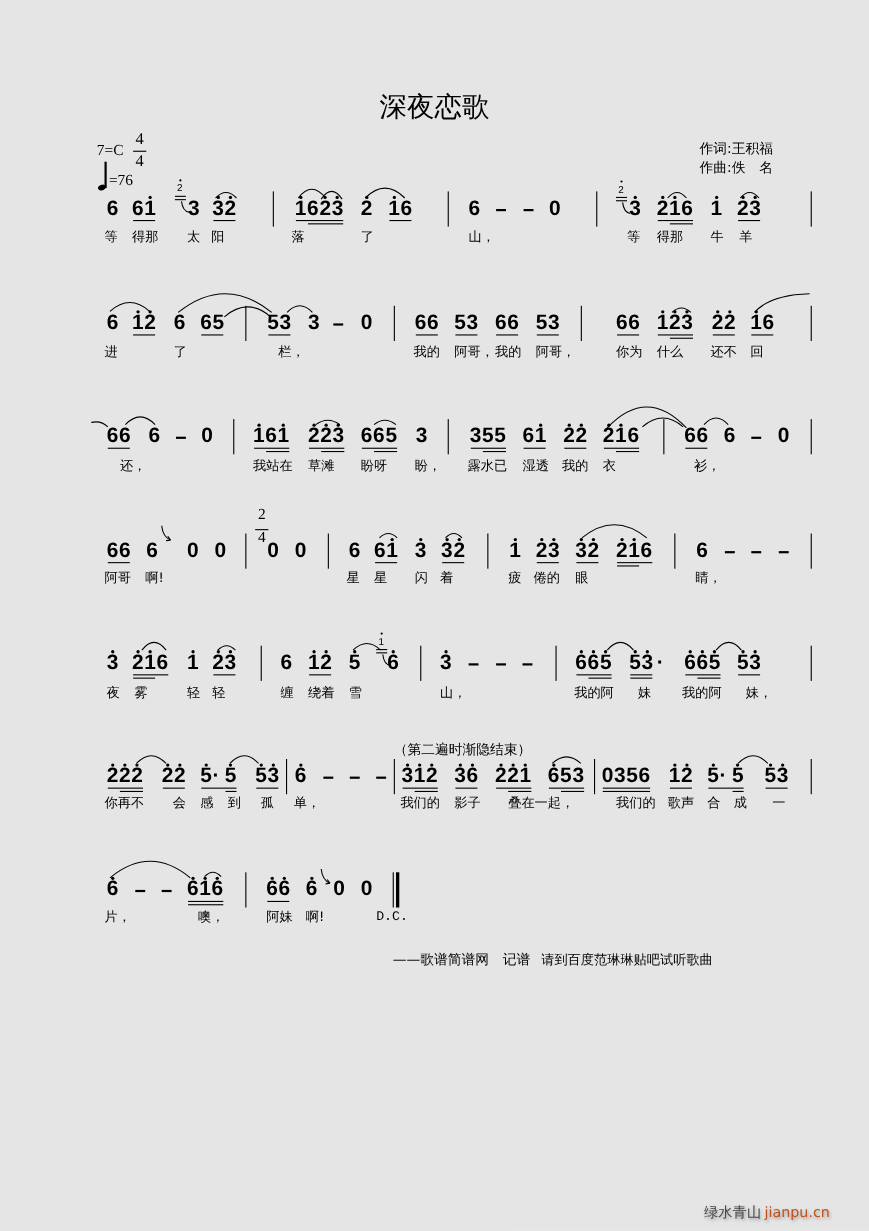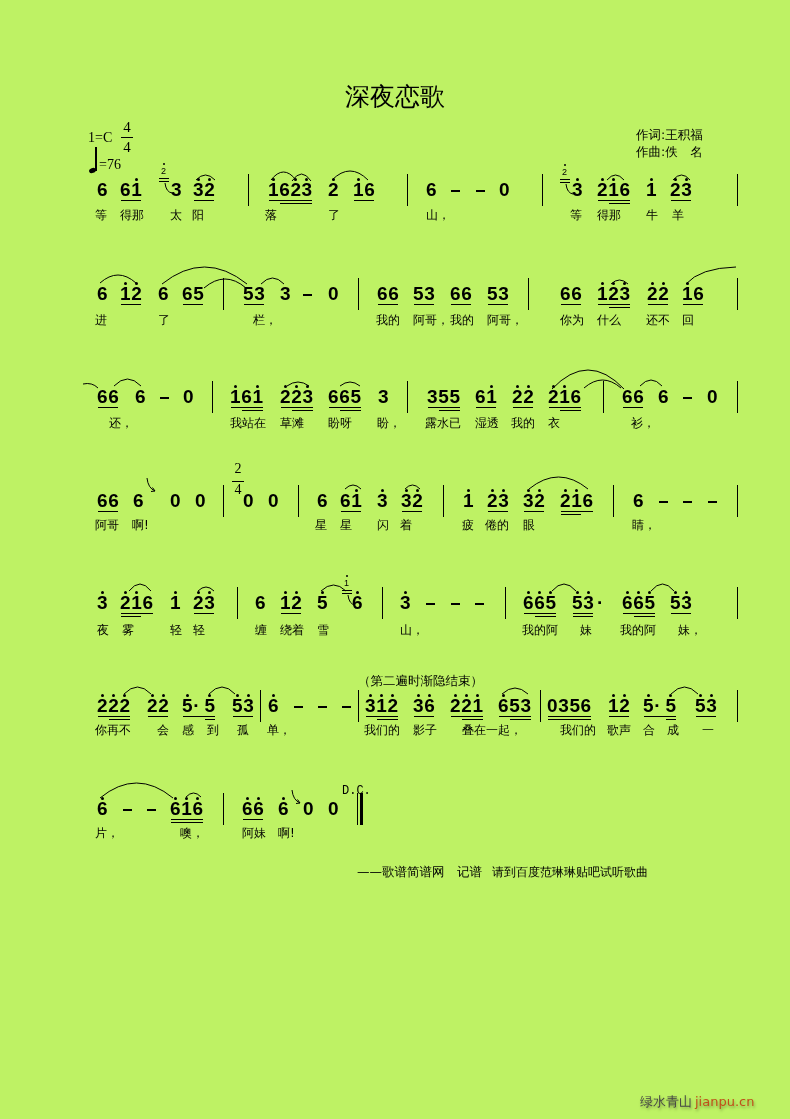--- a/index.html
+++ b/index.html
@@ -1,16 +1,16 @@
 <!DOCTYPE html>
 <html><head>
 <meta charset="utf-8">
 <style>
   html,body{margin:0;padding:0;background:#fff;}
-  #sheet{position:relative;width:790px;height:1119px;background:#bef264;overflow:hidden;color:#000;font-family:"Liberation Sans",sans-serif;}
+  #sheet{position:relative;width:790px;height:1119px;background:#e5e5e5;overflow:hidden;color:#000;font-family:"Liberation Sans",sans-serif;}
   .title{position:absolute;left:0;top:82px;width:790px;text-align:center;font-family:"DejaVu Sans",sans-serif;font-size:25px;line-height:30px;font-weight:normal;}
   .subtitle{position:absolute;left:0;top:113px;width:790px;text-align:center;font-family:"DejaVu Sans",sans-serif;font-size:18px;line-height:22px;}
   .key{position:absolute;left:88px;top:130px;font-family:"Liberation Serif",serif;font-size:14px;line-height:16px;}
   .time{position:absolute;left:120px;top:119px;width:14px;height:40px;}
   .time .tnum,.time .tden{position:absolute;left:0;width:14px;text-align:center;font-family:"Liberation Serif",serif;font-size:15px;line-height:16px;}
   .time .tnum{top:0;} .time .tden{top:20px;}
   .time .tline{position:absolute;left:1px;top:18px;width:12px;height:1px;background:#000;}
   .tempo{position:absolute;left:86px;top:145px;width:50px;height:32px;}
   .qhead{position:absolute;left:3px;top:23px;width:7px;height:5px;border-radius:50%;background:#000;transform:rotate(-20deg);}
   .qstem{position:absolute;left:9px;top:2px;width:1.6px;height:24px;background:#000;}
@@ -43,21 +43,21 @@
   .wm-cn{font-family:"DejaVu Serif",serif;color:#444;}
   .wm-en{font-family:"DejaVu Sans",sans-serif;color:#c0501a;margin-left:3px;}
   #slur-layer{position:absolute;left:0;top:0;pointer-events:none;}
 </style>
 </head>
 <body>
 
 <div id="sheet">
   <div class="title">深夜恋歌</div>
 
-  <div class="key">1=C</div>
+  <div class="key">7=C</div>
   <div class="time">
     <span class="tnum">4</span>
     <span class="tline"></span>
     <span class="tden">4</span>
   </div>
   <div class="tempo">
     <span>
       <span class="qhead"></span>
       <span class="qstem"></span>
     </span>
@@ -1124,21 +1124,21 @@
         </div>
         <div class="ng" style="left: 328px; top: 798px;">
           <span class="ch">
             <span class="tx">0</span>
           </span>
         </div>
         <div class="lyr" style="left: 95px; top: 825px;">片，</div>
         <div class="lyr" style="left: 180px; top: 825px;">噢，</div>
         <div class="lyr" style="left: 242px; top: 825px;">阿妹</div>
         <div class="lyr" style="left: 278px; top: 825px;">啊!</div>
-        <div class="lyr directive" style="left: 342px; top: 783px; text-align: right;">D.C.</div>
+        <div class="lyr directive" style="left: 342px; top: 825px; text-align: right;">D.C.</div>
       </div>
     </div>
 
   <div class="footer-credit">——歌谱简谱网　记谱</div>
   <div class="footer-note">请到百度范琳琳贴吧试听歌曲</div>
 
   <div class="watermark">
     <span class="wm-cn">绿水青山</span><span class="wm-en">jianpu.cn</span>
   </div>
 

